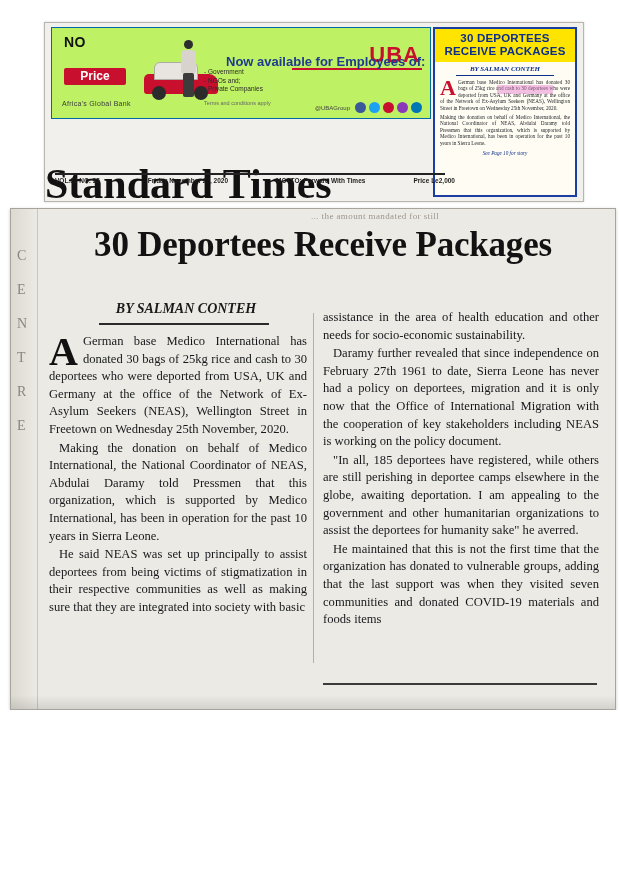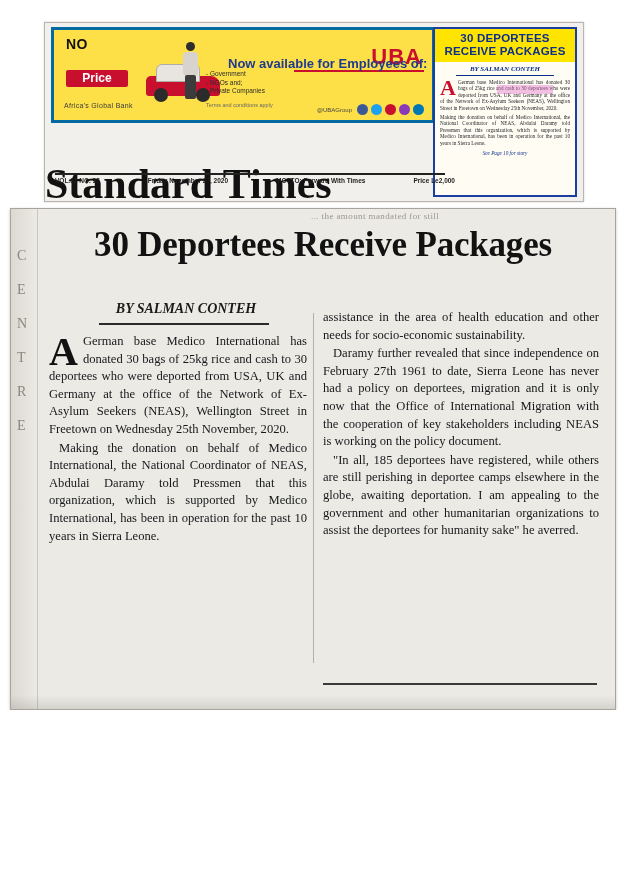--- a/index.html
+++ b/index.html
@@ -29,22 +29,22 @@
     overflow: hidden;
   }
 
   
   .uba-ad {
     position: absolute;
     left: 6px;
     top: 4px;
     width: 378px;
     height: 90px;
-    background: #fde047;
-    border: 3px solid #0369a1;
+    background: #bef264;
+    border: 1px solid #0369a1;
     overflow: hidden;
   }
   .uba-no {
     position: absolute;
     left: 12px;
     top: 6px;
     font-family: "Liberation Sans", sans-serif;
     font-weight: bold;
     font-size: 14px;
     letter-spacing: 0.5px;
@@ -523,25 +523,27 @@
   <div class="byline-rule"></div>
 
   <div class="col-rule"></div>
 
   <div class="col col-left">
     <p class="first">
       <span class="dropcap">A</span>
       <span>German base Medico International has donated 30 bags of 25kg rice and cash to 30 deportees who were deported from USA, UK and Germany at the office of the Network of Ex-Asylum Seekers (NEAS), Wellington Street in Freetown on Wednesday 25th November, 2020.</span>
     </p>
     <p><span>Making the donation on behalf of Medico International, the National Coordinator of NEAS, Abdulai Daramy told Pressmen that this organization, which is supported by Medico International, has been in operation for the past 10 years in Sierra Leone.</span></p>
+    <p><span>He said NEAS was set up principally to assist deportees from being victims of stigmatization in their respective communities as well as making sure that they are integrated into society with basic</span></p>
   </div>
 
   <div class="col col-right">
     <p class="first"><span>assistance in the area of health education and other needs for socio-economic sustainability.</span></p>
     <p><span>Daramy further revealed that since independence on February 27th 1961 to date, Sierra Leone has never had a policy on deportees, migration and it is only now that the Office of International Migration with the cooperation of key stakeholders including NEAS is working on the policy document.</span></p>
     <p><span>"In all, 185 deportees have registered, while others are still perishing in deportee camps elsewhere in the globe, awaiting deportation. I am appealing to the government and other humanitarian organizations to assist the deportees for humanity sake" he averred.</span></p>
+    <p><span>He maintained that this is not the first time that the organization has donated to vulnerable groups, adding that the last support was when they visited seven communities and donated COVID-19 materials and foods items</span></p>
   </div>
 
   <div class="end-rule"></div>
   <div class="clip-bottom-shadow"></div>
 </div>
 
 <div class="page-bottom-blank"></div>
 
 </body></html>

